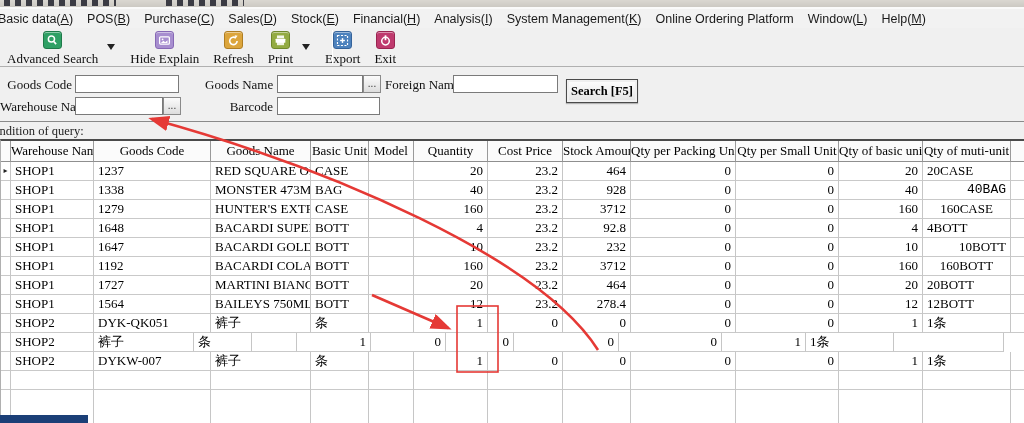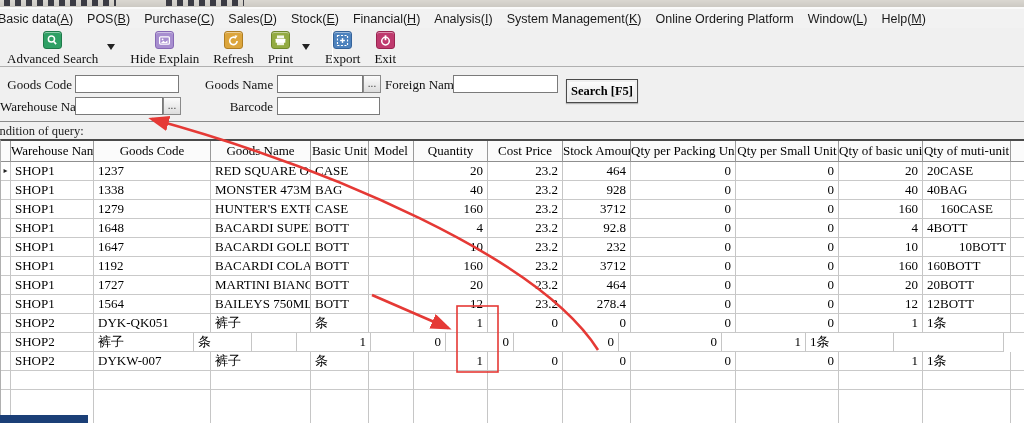--- a/index.html
+++ b/index.html
@@ -218,21 +218,21 @@
           <div class="td" style="width: 117px; text-align: left;">1338</div>
           <div class="td" style="width: 100px; text-align: left;">MONSTER 473ML</div>
           <div class="td" style="width: 58px; text-align: left;">BAG</div>
           <div class="td" style="width: 45px; text-align: left;"></div>
           <div class="td" style="width: 74px; text-align: right;">40</div>
           <div class="td" style="width: 75px; text-align: right;">23.2</div>
           <div class="td" style="width: 68px; text-align: right;">928</div>
           <div class="td" style="width: 105px; text-align: right;">0</div>
           <div class="td" style="width: 103px; text-align: right;">0</div>
           <div class="td" style="width: 84px; text-align: right;">40</div>
-          <div class="td" style="width: 88px; text-align: left;">40BAG</div>
+          <div class="td" style="width: 88px; text-align: right; font-family: Liberation Mono, monospace;">40BAG</div>
           <div class="td" style="width: 110px; text-align: left;"></div>
         </div>
         <div class="tr">
           <div class="td sel" style="width: 10px;"></div>
           <div class="td" style="width: 83px; text-align: left;">SHOP1</div>
           <div class="td" style="width: 117px; text-align: left;">1279</div>
           <div class="td" style="width: 100px; text-align: left;">HUNTER'S EXTREM</div>
           <div class="td" style="width: 58px; text-align: left;">CASE</div>
           <div class="td" style="width: 45px; text-align: left;"></div>
           <div class="td" style="width: 74px; text-align: right;">160</div>
@@ -282,21 +282,21 @@
           <div class="td" style="width: 117px; text-align: left;">1192</div>
           <div class="td" style="width: 100px; text-align: left;">BACARDI COLA CA</div>
           <div class="td" style="width: 58px; text-align: left;">BOTT</div>
           <div class="td" style="width: 45px; text-align: left;"></div>
           <div class="td" style="width: 74px; text-align: right;">160</div>
           <div class="td" style="width: 75px; text-align: right;">23.2</div>
           <div class="td" style="width: 68px; text-align: right;">3712</div>
           <div class="td" style="width: 105px; text-align: right;">0</div>
           <div class="td" style="width: 103px; text-align: right;">0</div>
           <div class="td" style="width: 84px; text-align: right;">160</div>
-          <div class="td" style="width: 88px; text-align: left;">160BOTT</div>
+          <div class="td" style="width: 88px; text-align: center;">160BOTT</div>
           <div class="td" style="width: 110px; text-align: left;"></div>
         </div>
         <div class="tr">
           <div class="td sel" style="width: 10px;"></div>
           <div class="td" style="width: 83px; text-align: left;">SHOP1</div>
           <div class="td" style="width: 117px; text-align: left;">1727</div>
           <div class="td" style="width: 100px; text-align: left;">MARTINI BIANCO</div>
           <div class="td" style="width: 58px; text-align: left;">BOTT</div>
           <div class="td" style="width: 45px; text-align: left;"></div>
           <div class="td" style="width: 74px; text-align: right;">20</div>

